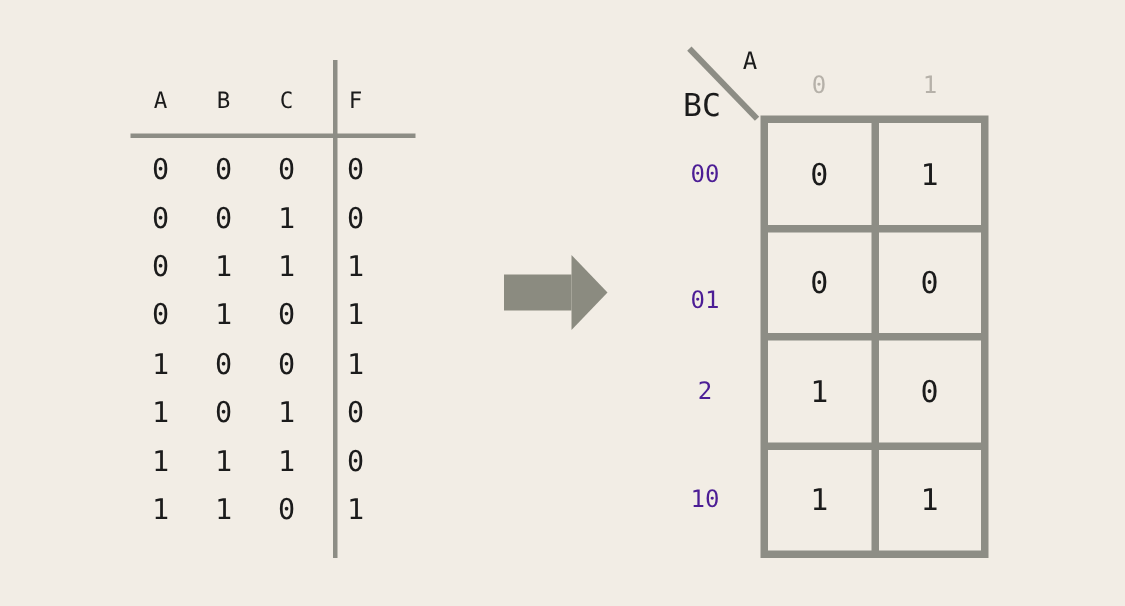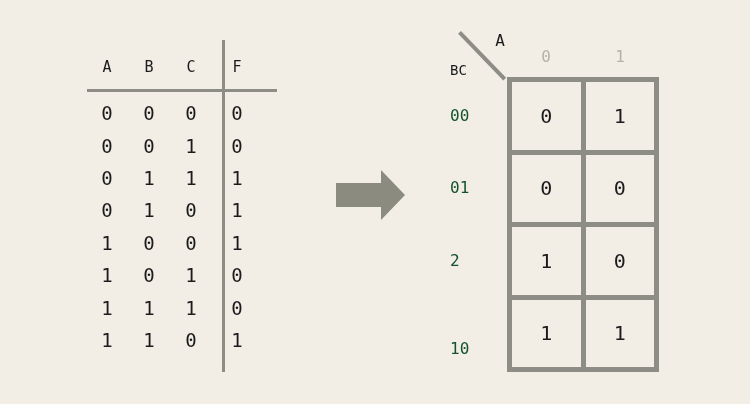--- a/index.html
+++ b/index.html
@@ -31,31 +31,31 @@
     border-left: 24px solid #8b8b80;
   }
   
   .km-diag {
     position: absolute; left: 461px; top: 31px; width: 65px; height: 4px;
     background: #8d8d85; transform: rotate(46deg); transform-origin: 0 0;
   }
   .km-corner-top { position: absolute; left: 488px; top: 31px; width: 24px; height: 20px;
     line-height: 20px; text-align: center; font-size: 16px; }
   .km-corner-side { position: absolute; left: 450px; top: 60px; width: 36px; height: 20px;
-    line-height: 20px; text-align: left; font-size: 14px; }
+    line-height: 20px; text-align: center; font-size: 21px; }
   .km-collabel { position: absolute; top: 47px; width: 20px; height: 20px; line-height: 20px;
     text-align: center; font-size: 16px; color: #b6b1a9; }
   .km-collabel.c0 { left: 536px; }
   .km-collabel.c1 { left: 610px; }
   .km-rowlabel { position: absolute; left: 450px; width: 40px; height: 20px; line-height: 20px;
-    text-align: left; font-size: 16px; color: #14532d; }
+    text-align: center; font-size: 16px; color: #4c1d95; }
   .km-rowlabel.r0 { top: 106px; }
-  .km-rowlabel.r1 { top: 178px; }
+  .km-rowlabel.r1 { top: 190px; }
   .km-rowlabel.r2 { top: 251px; }
-  .km-rowlabel.r3 { top: 323px; margin-top: 16px; }
+  .km-rowlabel.r3 { top: 323px; }
   .km-grid {
     position: absolute; left: 507px; top: 77px; width: 152px; height: 295px;
     background: #8d8d85; box-sizing: border-box; padding: 5px;
     display: grid; grid-template-columns: repeat(2, 1fr); grid-template-rows: repeat(4, 1fr); gap: 5px;
   }
   .km-cell { background: #f2ede5; display: flex; align-items: center; justify-content: center;
     font-size: 20px; }
 </style>
 </head>
 <body>

